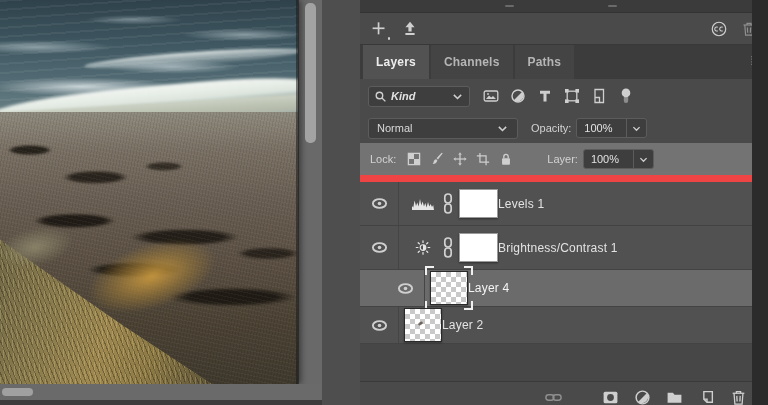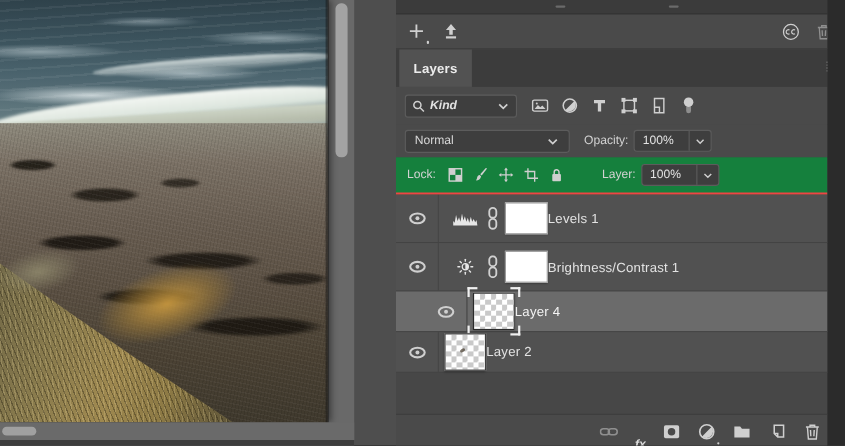--- a/index.html
+++ b/index.html
@@ -106,22 +106,22 @@
   .dd-blend{width:150px;padding:0 8px;}
   .dd-blend .chev{margin-left:auto;}
   .row-label{color:#d2d2d2;margin-left:13px;margin-right:5px;white-space:nowrap;}
   .value-box{display:flex;align-items:center;height:20px;background:#3e3e3e;
     border:1px solid #5c5c5c;border-radius:3px;box-sizing:border-box;}
   .vb-text{width:42px;padding-left:7px;color:#e2e2e2;}
   .vb-chev{display:flex;align-items:center;justify-content:center;width:19px;height:100%;
     border-left:1px solid #5c5c5c;}
   .vb-chev svg{width:11px;height:11px;}
 
-  .lock-row{height:32px;display:flex;align-items:center;background:#15803d;
-    padding:0 8px;border-bottom:2px solid #ef4444;}
+  .lock-row{height:32px;display:flex;align-items:center;background:#737373;
+    padding:0 8px;border-bottom:7px solid #ef4444;}
   .lock-icons{display:flex;align-items:center;gap:9px;margin-left:6px;}
   .lock-icons .icon svg{width:14px;height:14px;}
   .lock-row .row-label.fill{margin-left:34px;}
 
   .layer-list{position:relative;height:199px;background:#474747;overflow:hidden;}
   .layer-row{display:flex;align-items:center;background:#515151;border-bottom:1px solid #434343;
     box-sizing:border-box;}
   .layer-row.selected{background:#6b6b6b;}
   .eye-cell{width:38px;align-self:stretch;display:flex;align-items:center;justify-content:center;
     border-right:1px solid #454545;}
@@ -219,20 +219,26 @@
             </svg>
           </span>
       </span>
     </div>
 
     <div class="tabbar">
 
       <div class="tab active">
           <span>Layers</span>
         </div>
+        <div class="tab">
+          <span>Channels</span>
+        </div>
+        <div class="tab">
+          <span>Paths</span>
+        </div>
         <span class="icon panel-menu sm">
           <svg viewBox="0 0 16 16" stroke="currentColor" stroke-width="1.6">
             <line x1="2" y1="3.2" x2="14" y2="3.2"></line>
             <line x1="2" y1="6.4" x2="14" y2="6.4"></line>
             <line x1="2" y1="9.6" x2="14" y2="9.6"></line>
             <line x1="2" y1="12.8" x2="14" y2="12.8"></line>
           </svg>
         </span>
     </div>
 

